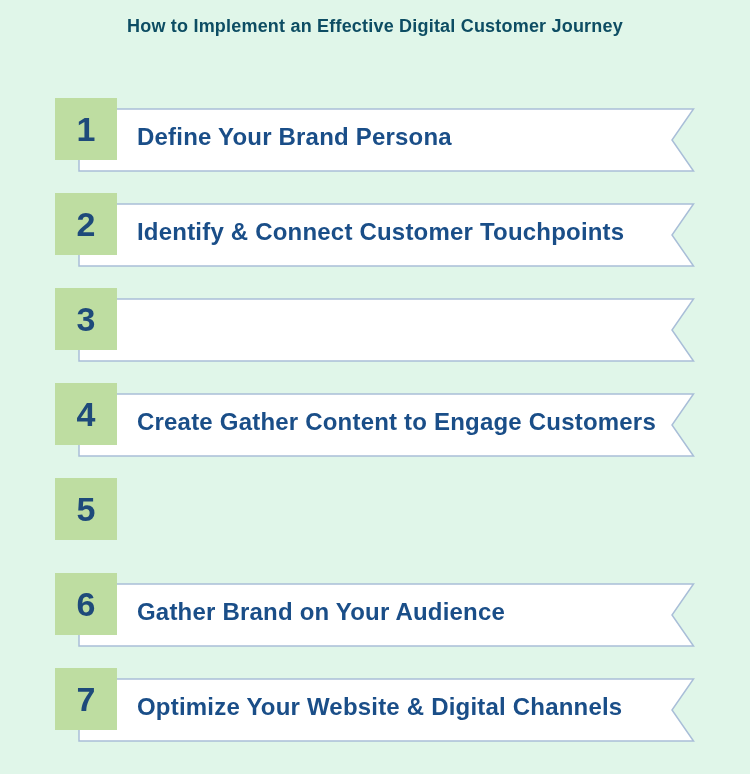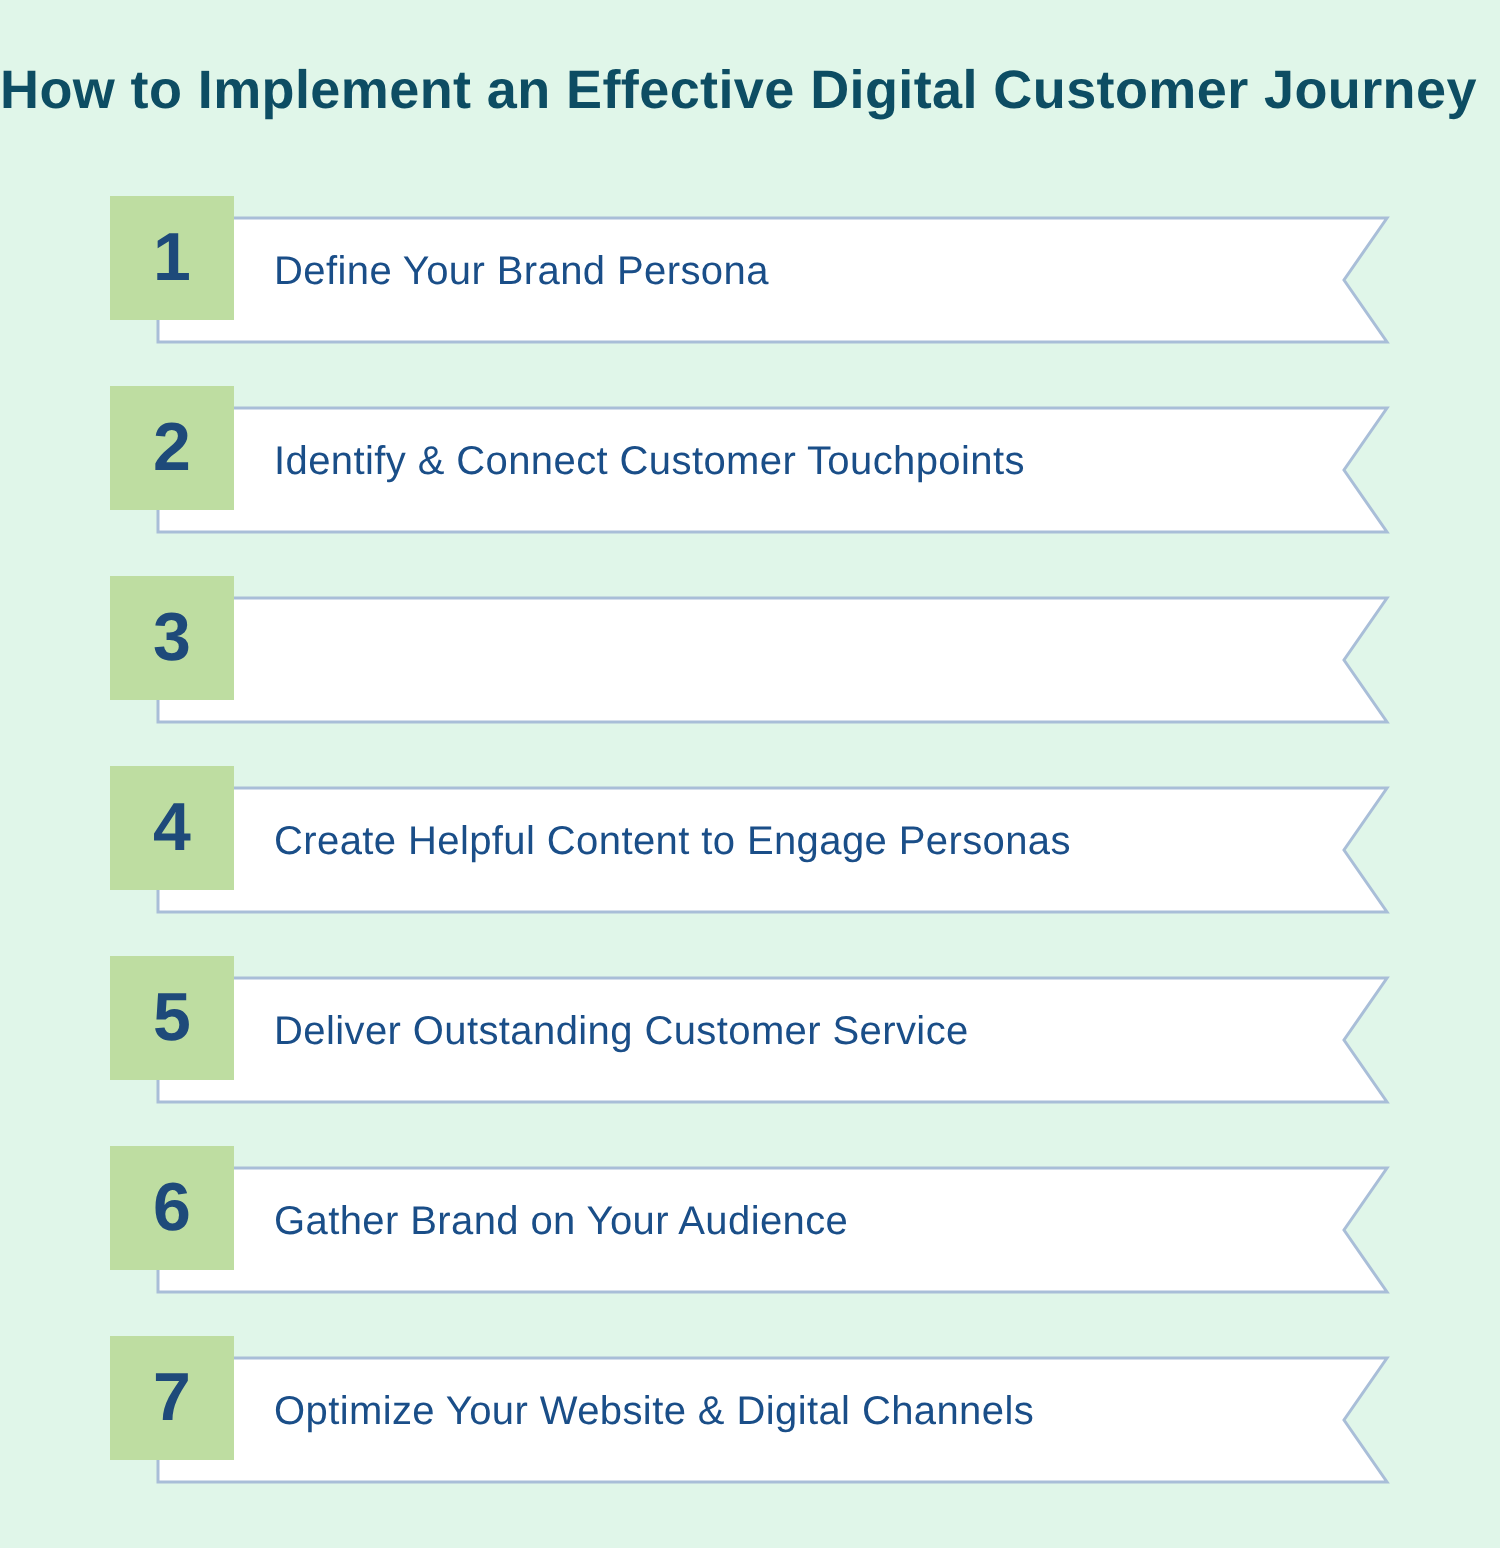--- a/index.html
+++ b/index.html
@@ -13,22 +13,23 @@
   }
   *{margin:0;padding:0;box-sizing:border-box;}
   html,body{width:750px;height:774px;}
   body{
     background:var(--bg);
     font-family:"Liberation Sans", sans-serif;
     overflow:hidden;
     position:relative;
   }
   .title{
-    margin-top:30px;
-    font-size:27px;
+    margin-top:16px;
+    text-align:center;
+    font-size:18px;
     font-weight:700;
     letter-spacing:0.2px;
     color:var(--title);
     line-height:1.15;
   }
   .rows{
     position:absolute;
     left:0; top:98px;
     width:750px;
   }
@@ -48,22 +49,22 @@
     left:0; top:0;
     width:100%; height:100%;
     display:block;
   }
   .step-label{
     position:absolute;
     left:59px; top:0;
     height:57px;
     display:flex;
     align-items:center;
-    font-size:20px;
-    font-weight:400;
+    font-size:24px;
+    font-weight:700;
     letter-spacing:0.2px;
     color:var(--label);
     white-space:nowrap;
   }
   .num-square{
     position:absolute;
     left:55px; top:0;
     width:62px; height:62px;
     background:var(--square);
     z-index:2;
@@ -109,32 +110,26 @@
       </svg>
     </div>
     <div class="num-square">3</div>
   </div>
 
   <div class="step-row">
     <div class="banner">
       <svg viewBox="0 0 617 64" preserveAspectRatio="none">
         <polygon points="1,1 615.5,1 594,32 615.5,63 1,63" fill="#ffffff" stroke="#a9bed8" stroke-width="1.5"></polygon>
       </svg>
-      <span class="step-label">Create Helpful Content to Engage Personas</span>
+      <span class="step-label">Create Gather Content to Engage Customers</span>
     </div>
     <div class="num-square">4</div>
   </div>
 
   <div class="step-row">
-    <div class="banner">
-      <svg viewBox="0 0 617 64" preserveAspectRatio="none">
-        <polygon points="1,1 615.5,1 594,32 615.5,63 1,63" fill="#ffffff" stroke="#a9bed8" stroke-width="1.5"></polygon>
-      </svg>
-      <span class="step-label">Deliver Outstanding Customer Service</span>
-    </div>
     <div class="num-square">5</div>
   </div>
 
   <div class="step-row">
     <div class="banner">
       <svg viewBox="0 0 617 64" preserveAspectRatio="none">
         <polygon points="1,1 615.5,1 594,32 615.5,63 1,63" fill="#ffffff" stroke="#a9bed8" stroke-width="1.5"></polygon>
       </svg>
       <span class="step-label">Gather Brand on Your Audience</span>
     </div>

